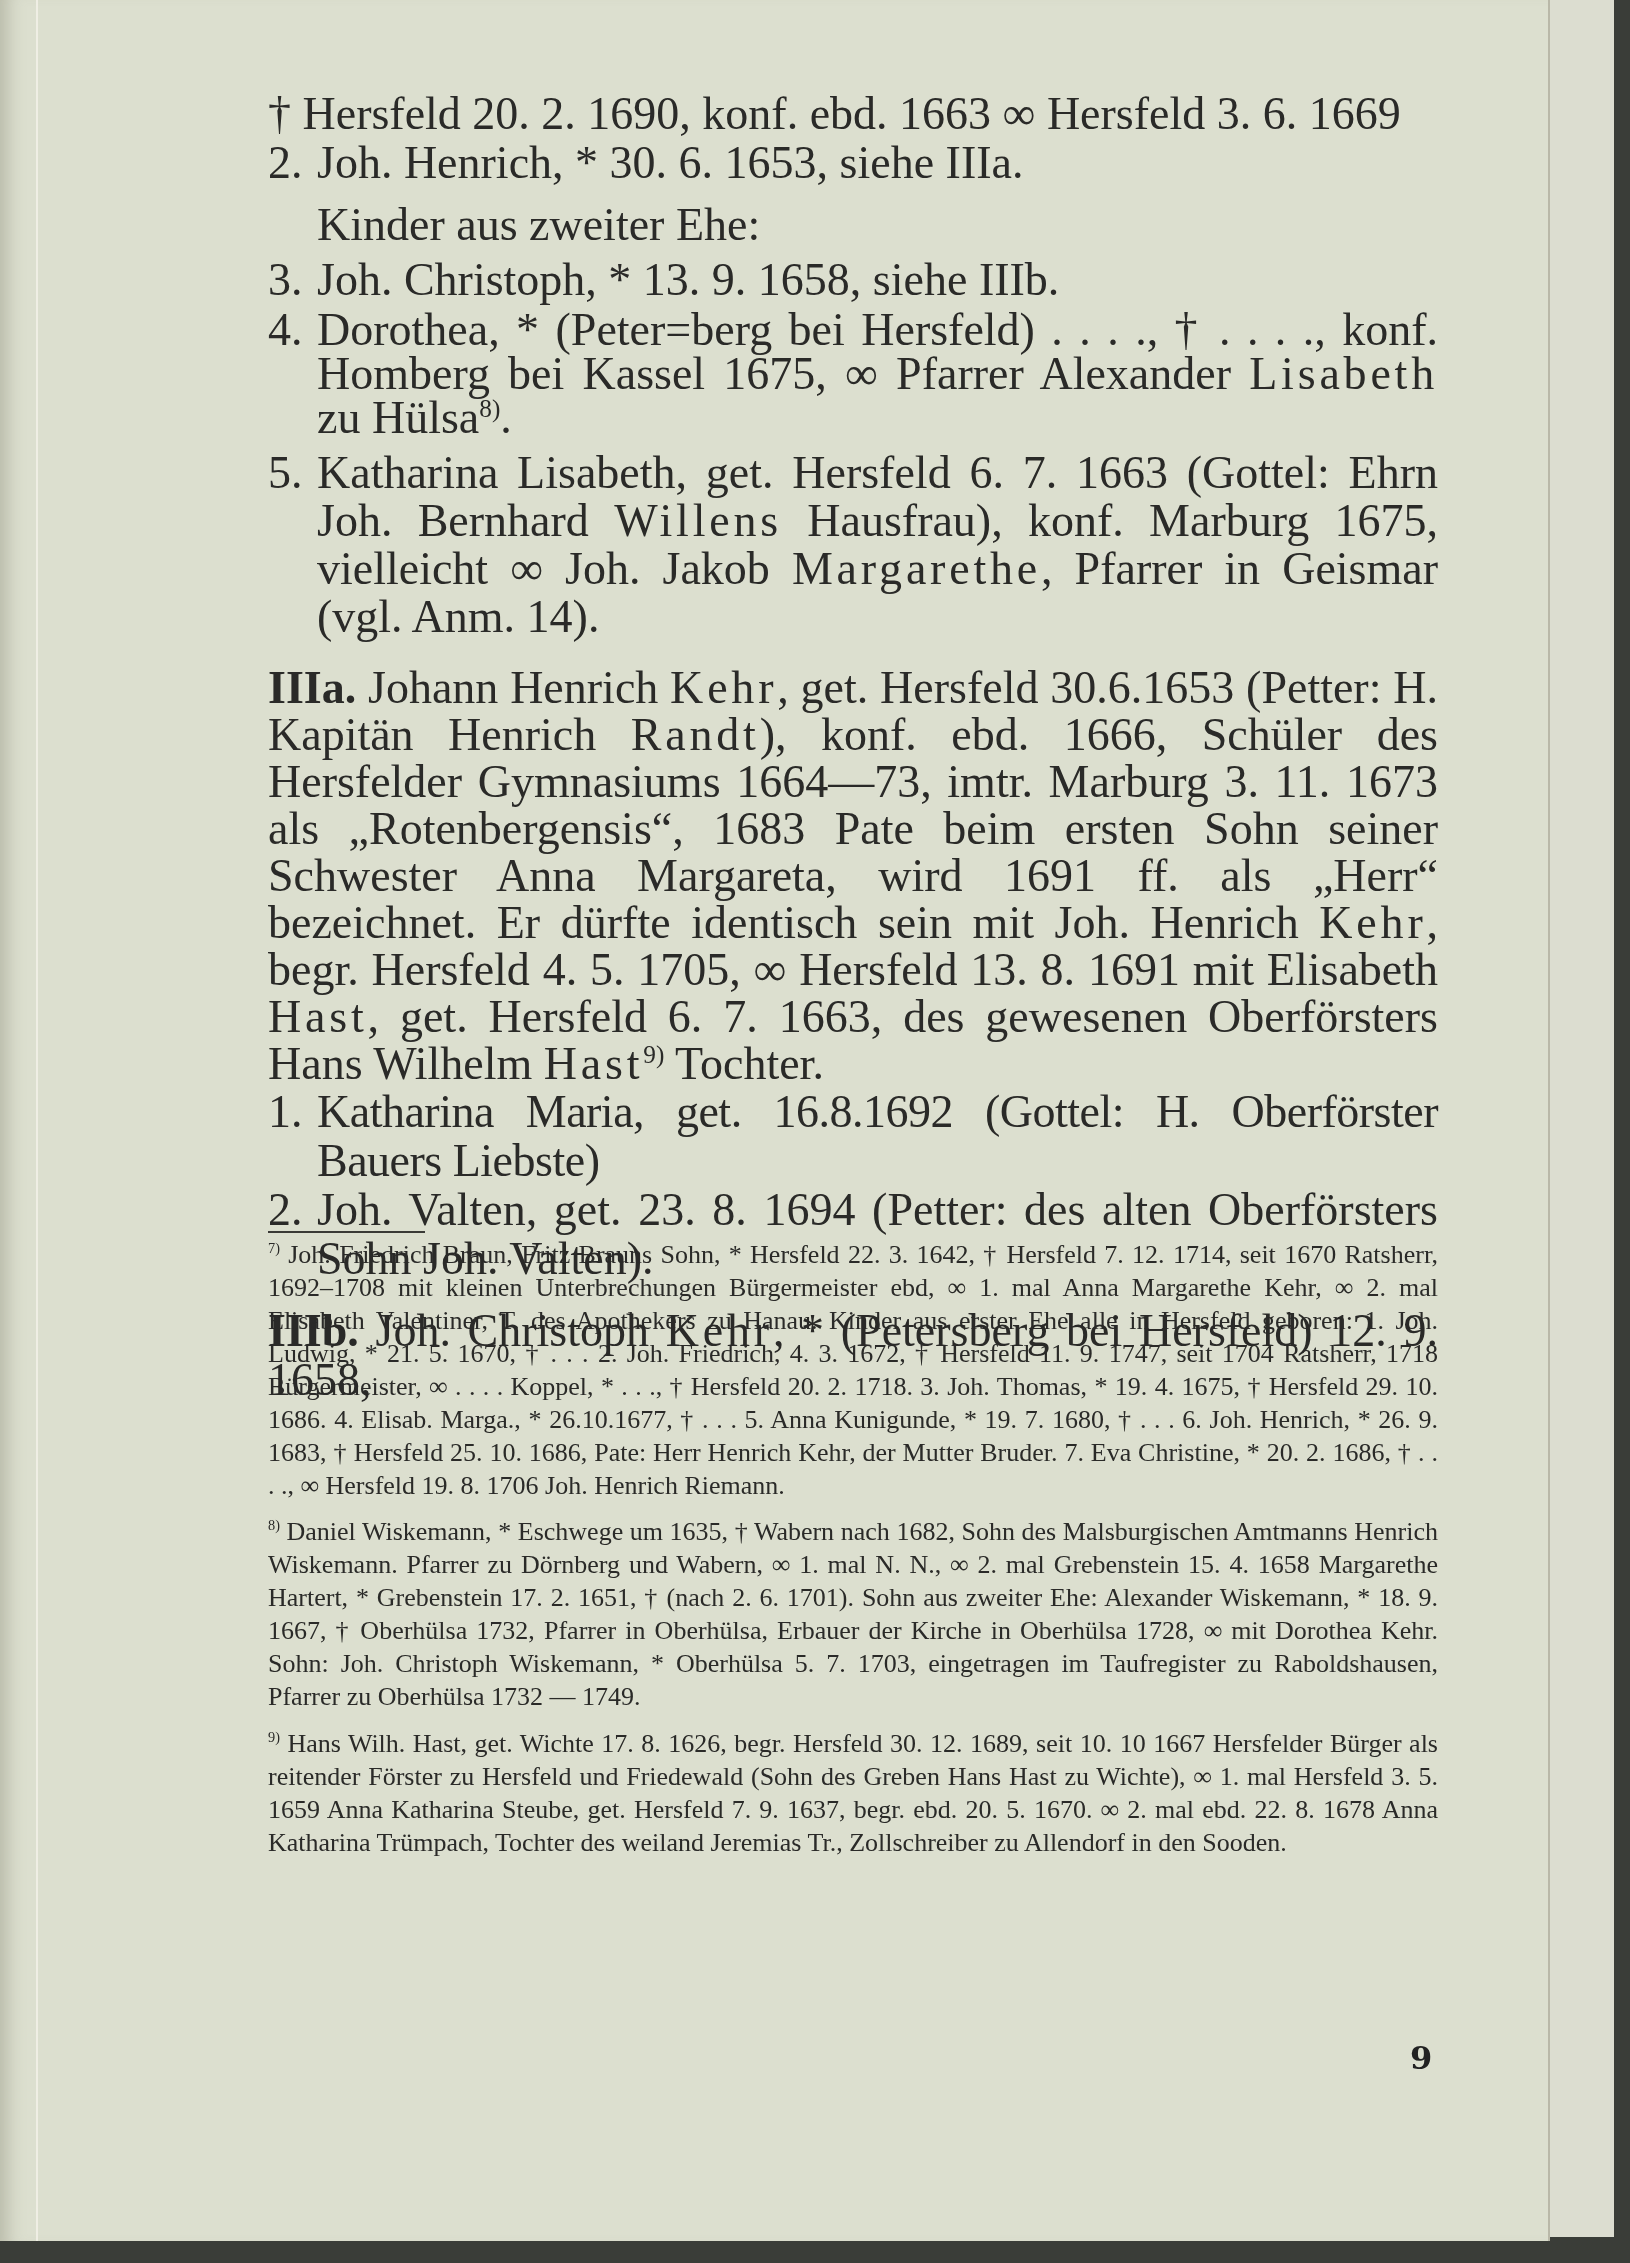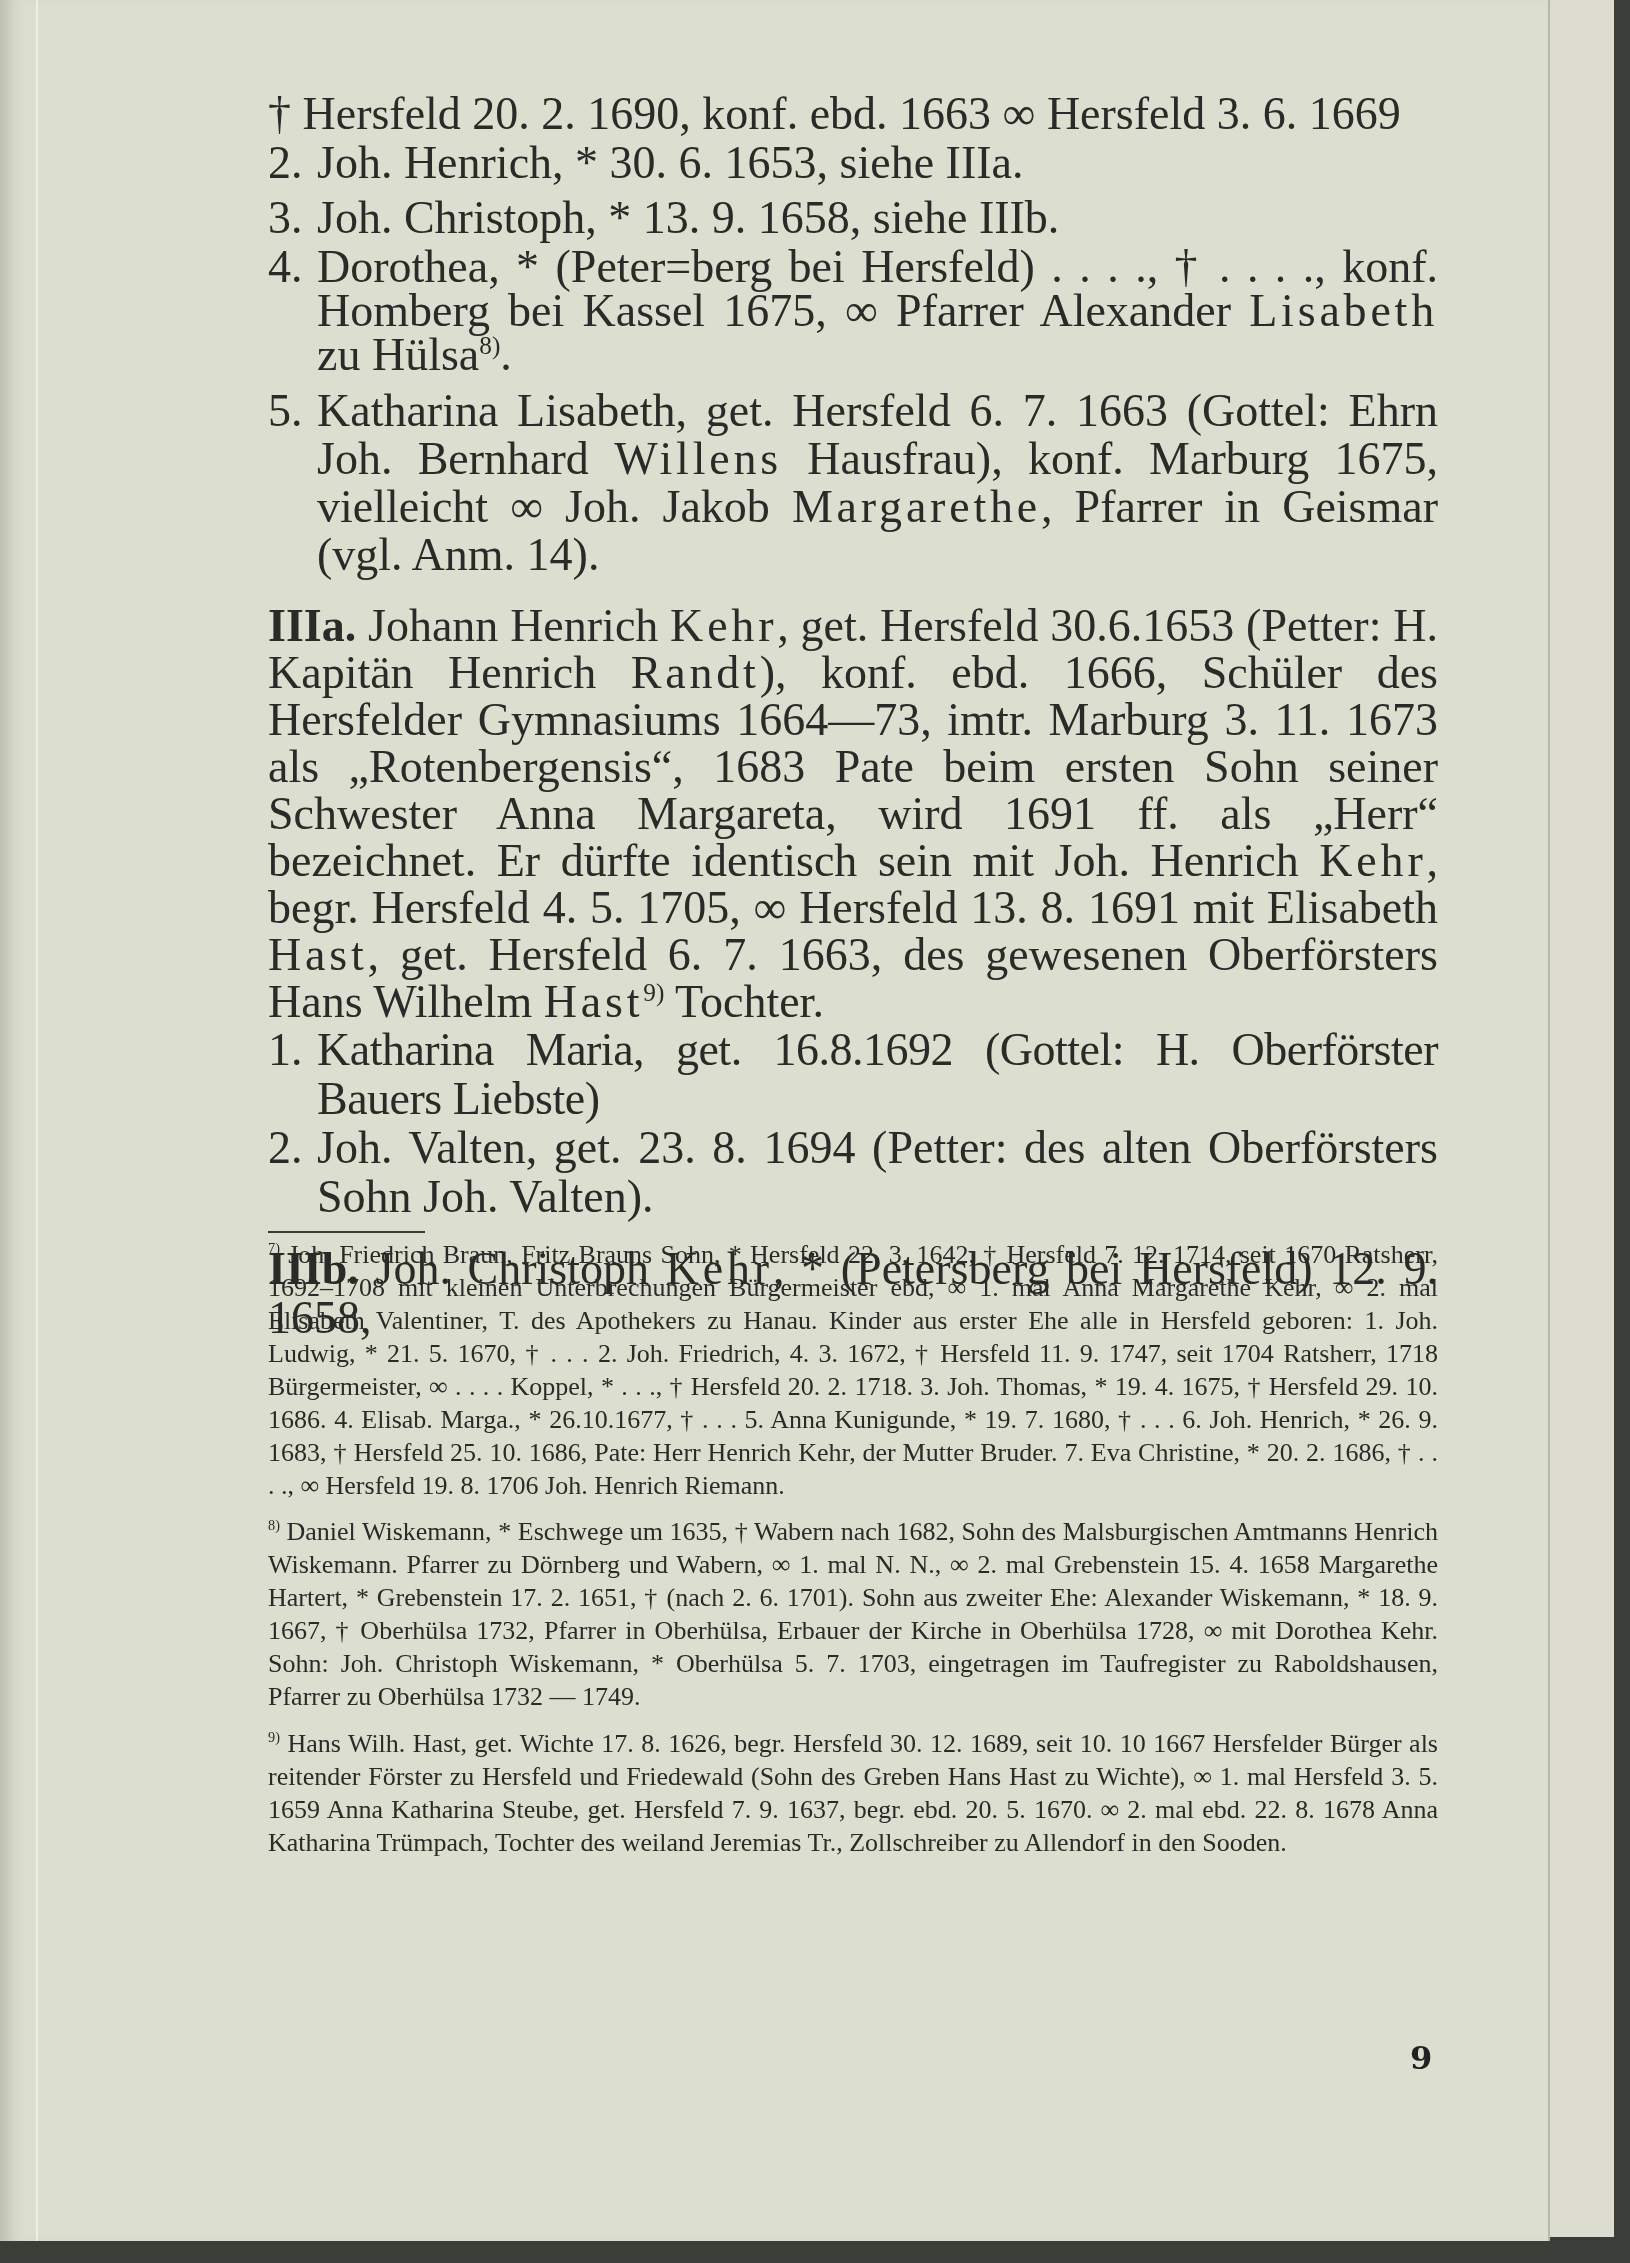--- a/index.html
+++ b/index.html
@@ -55,20 +55,21 @@
   <div class="gutter-line"></div>
 
   <div class="text main" style="top:89px;">
     <p>† Hersfeld 20. 2. 1690, konf. ebd. 1663 ∞ Hersfeld 3. 6. 1669</p>
 
     <p class="item" style="padding-left:49px;">
       <span class="num">2.</span>
       <span>Joh. Henrich, * 30. 6. 1653, siehe IIIa.</span>
     </p>
 
+    <p class="indent-l" style="margin-top:13.3px;">Kinder aus zweiter Ehe:</p>
 
     <p class="item" style="margin-top:5.7px;">
       <span class="num">3.</span>
       <span>Joh. Christoph, * 13. 9. 1658, siehe IIIb.</span>
     </p>
     <p class="item" style="line-height:44px; margin-top:3.8px;">
       <span class="num">4.</span>
       <span>Dorothea, * (Peter=berg bei Hersfeld) . . . ., † . . . ., konf. Homberg bei Kassel 1675, ∞ Pfarrer Alexander </span><span class="spaced">Lisabeth</span><span> zu Hülsa</span><sup>8)</sup><span>.</span>
     </p>
     <p class="item" style="line-height:48px; margin-top:9.5px;">

